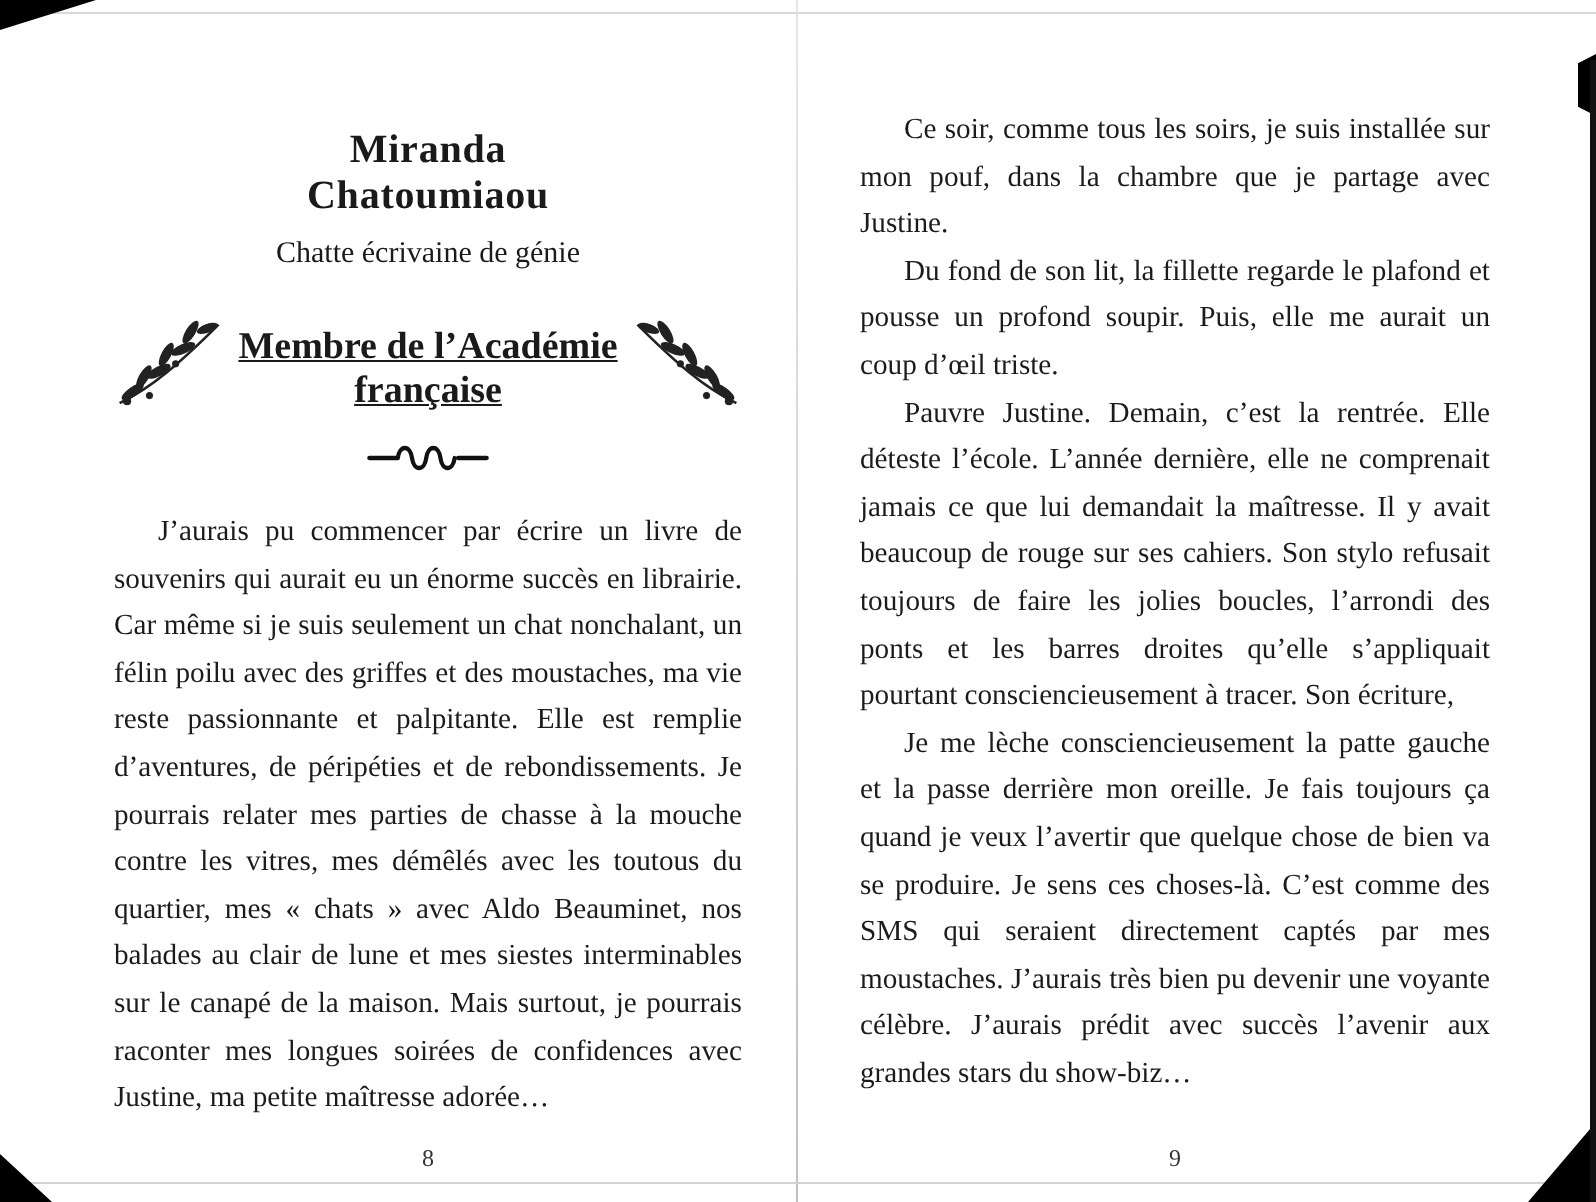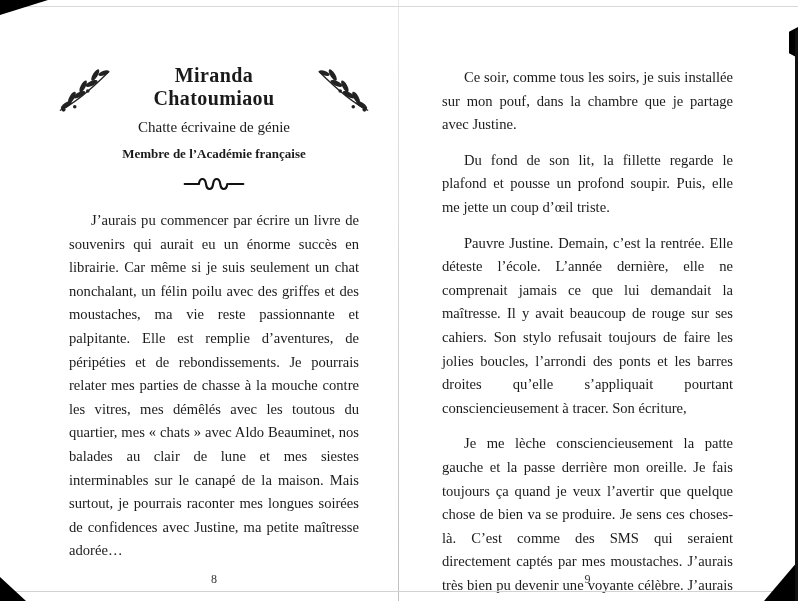--- a/index.html
+++ b/index.html
@@ -24,55 +24,56 @@
     margin:0;
   }
   
   .page{position:absolute;top:0;height:601px;}
   .page-left{left:0;width:399px;padding:64px 28px 0 57px;}
   .page-right{left:399px;width:399px;padding:54px 53px 0 31px;}
 
   
   .chapter-header{
     display:flex;
-    align-items:flex-start;
+    align-items:flex-end;
     justify-content:space-between;
     margin-bottom:2px;
   }
   .branch{width:56px;height:52px;flex:0 0 auto;}
   .branch.mirror{transform:scaleX(-1);}
   .header-text{flex:1 1 auto;text-align:center;padding:0 2px;}
   .author-title{
     margin:0;
     font-size:20px;
     font-weight:700;
     letter-spacing:.4px;
     line-height:1.15;
     color:var(--ink);
   }
   .author-subtitle{
     margin-top:9px;
     font-size:15px;
     color:var(--ink);
   }
   .author-membership{
-    margin-top:10px;
+    margin-top:27px;
     font-weight:700;
-    font-size:13px;
+    font-size:19px;
     color:var(--ink);
+    text-decoration:underline;
   }
   .divider-wrap{
     text-align:center;
     margin:14px 0 13px 0;
   }
   .divider-svg{width:64px;height:16px;}
 
   
   .bodytext p{
-    margin:12px;
+    margin:0;
     font-size:14.6px;
     line-height:23.6px;
     text-align:justify;
     text-indent:22px;
     color:var(--text);
     hyphens:auto;
   }
   .pagenum{
     position:absolute;
     bottom:14px;
@@ -156,21 +157,21 @@
     <div class="bodytext">
       <p>J’aurais pu commencer par écrire un livre de souvenirs qui aurait eu un énorme succès en librairie. Car même si je suis seulement un chat nonchalant, un félin poilu avec des griffes et des moustaches, ma vie reste passionnante et palpitante. Elle est remplie d’aventures, de péripéties et de rebondissements. Je pourrais relater mes parties de chasse à la mouche contre les vitres, mes démêlés avec les toutous du quartier, mes « chats » avec Aldo Beauminet, nos balades au clair de lune et mes siestes interminables sur le canapé de la maison. Mais surtout, je pourrais raconter mes longues soirées de confidences avec Justine, ma petite maîtresse adorée…</p>
     </div>
 
     <div class="pagenum">8</div>
   </div>
 
   <div class="page page-right">
     <div class="bodytext">
       <p>Ce soir, comme tous les soirs, je suis installée sur mon pouf, dans la chambre que je partage avec Justine.</p>
-      <p>Du fond de son lit, la fillette regarde le plafond et pousse un profond soupir. Puis, elle me jette un coup d’œil triste.</p>
+      <p>Du fond de son lit, la fillette regarde le plafond et pousse un profond soupir. Puis, elle me aurait un coup d’œil triste.</p>
       <p>Pauvre Justine. Demain, c’est la rentrée. Elle déteste l’école. L’année dernière, elle ne comprenait jamais ce que lui demandait la maîtresse. Il y avait beaucoup de rouge sur ses cahiers. Son stylo refusait toujours de faire les jolies boucles, l’arrondi des ponts et les barres droites qu’elle s’appliquait pourtant consciencieusement à tracer. Son écriture,</p>
       <p>Je me lèche consciencieusement la patte gauche et la passe derrière mon oreille. Je fais toujours ça quand je veux l’avertir que quelque chose de bien va se produire. Je sens ces choses-là. C’est comme des SMS qui seraient directement captés par mes moustaches. J’aurais très bien pu devenir une voyante célèbre. J’aurais prédit avec succès l’avenir aux grandes stars du show-biz…</p>
     </div>
 
     <div class="pagenum">9</div>
   </div>
 
   <div class="gutter"></div>
   <div class="hairline-top"></div>
   <div class="hairline-bottom"></div>

